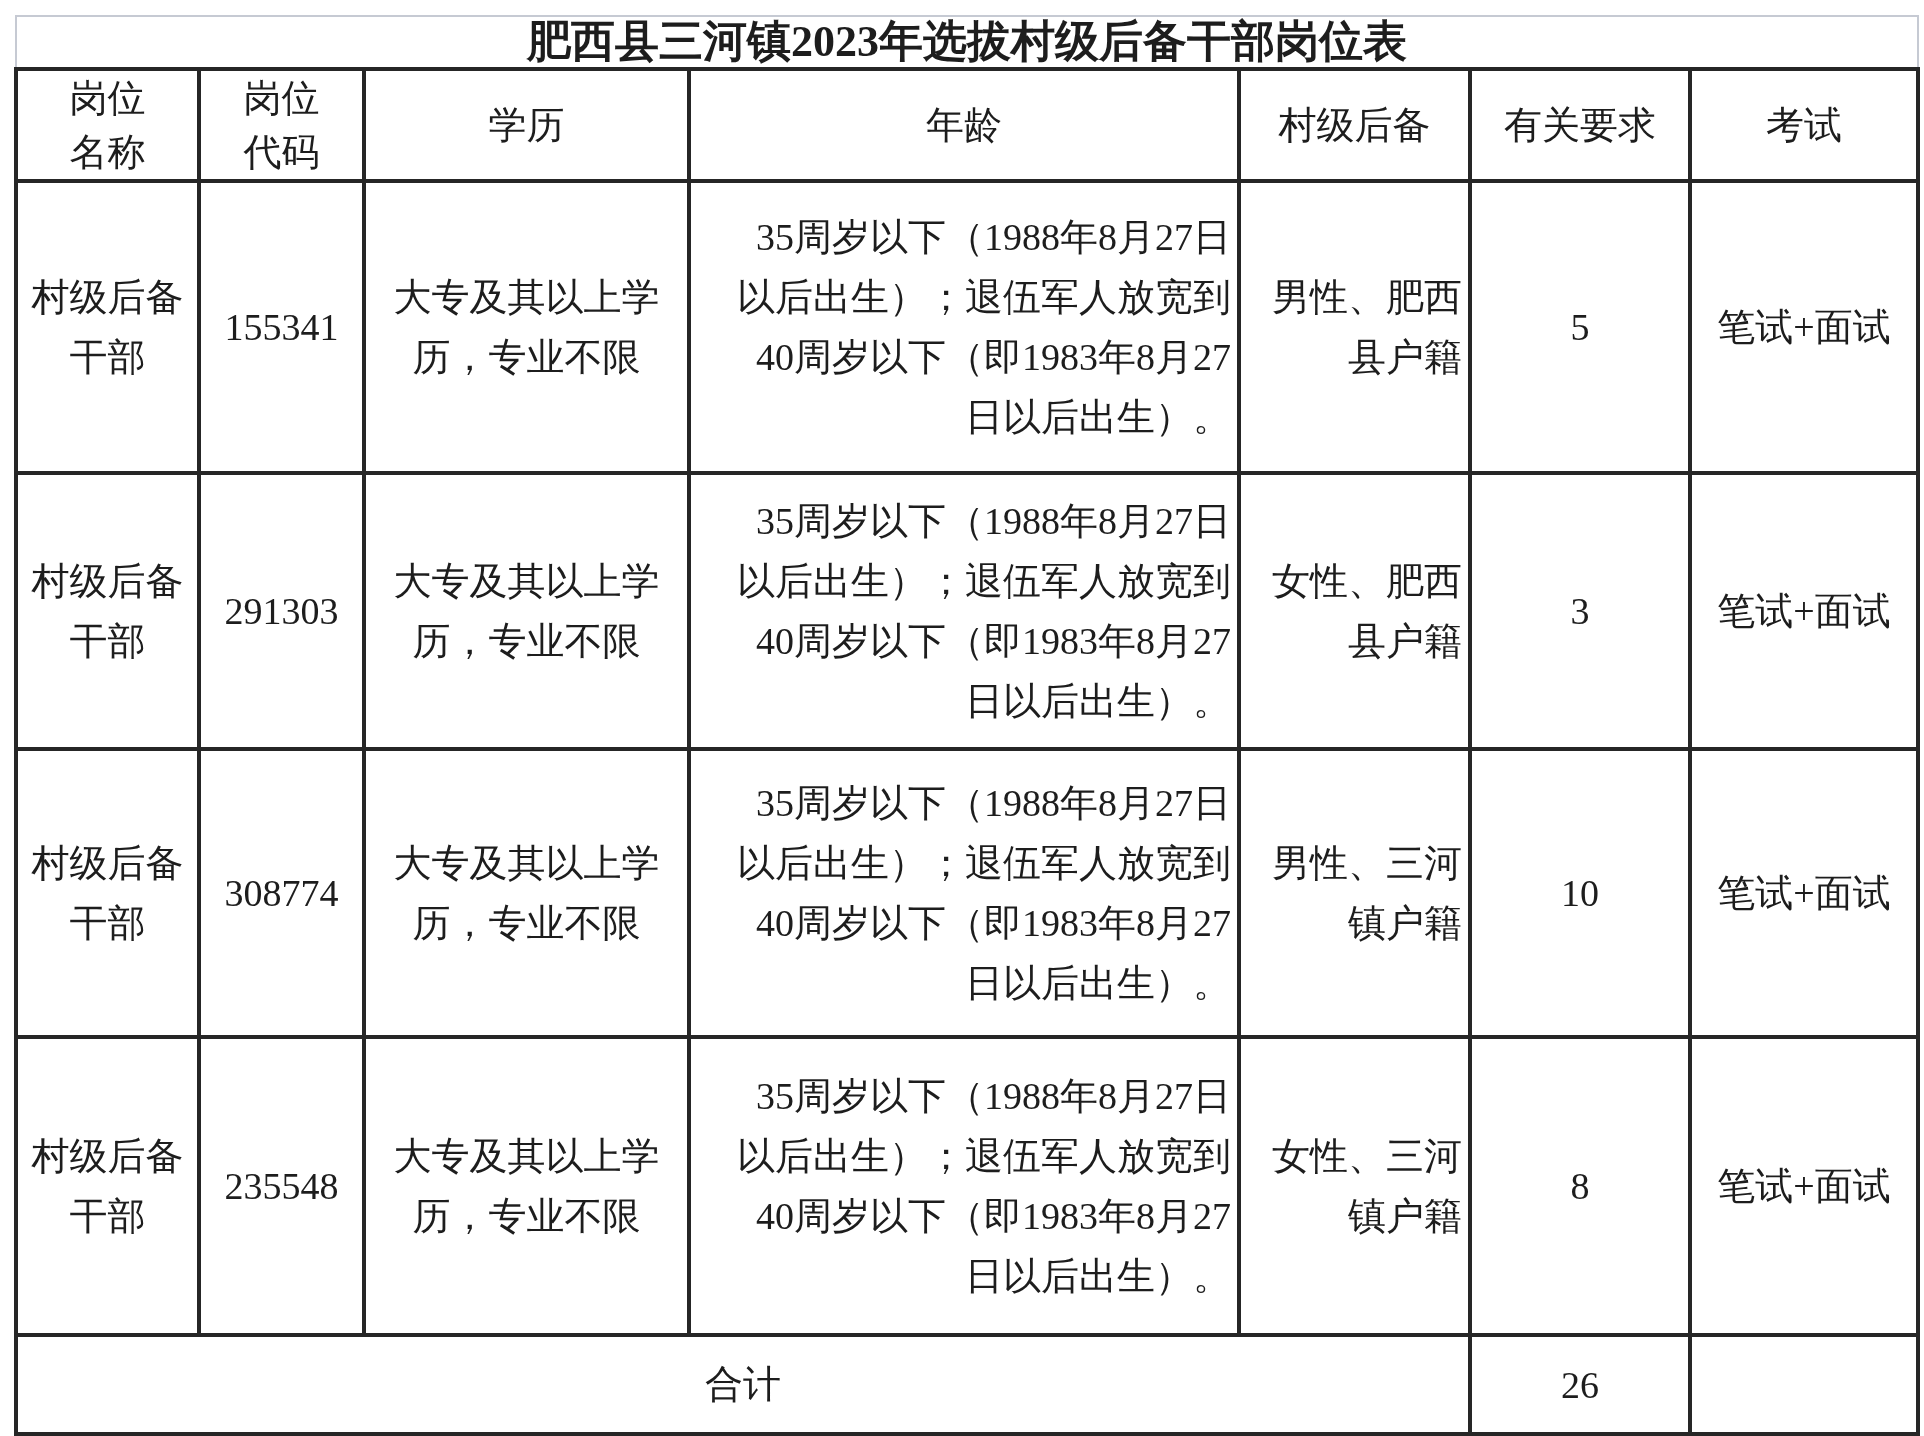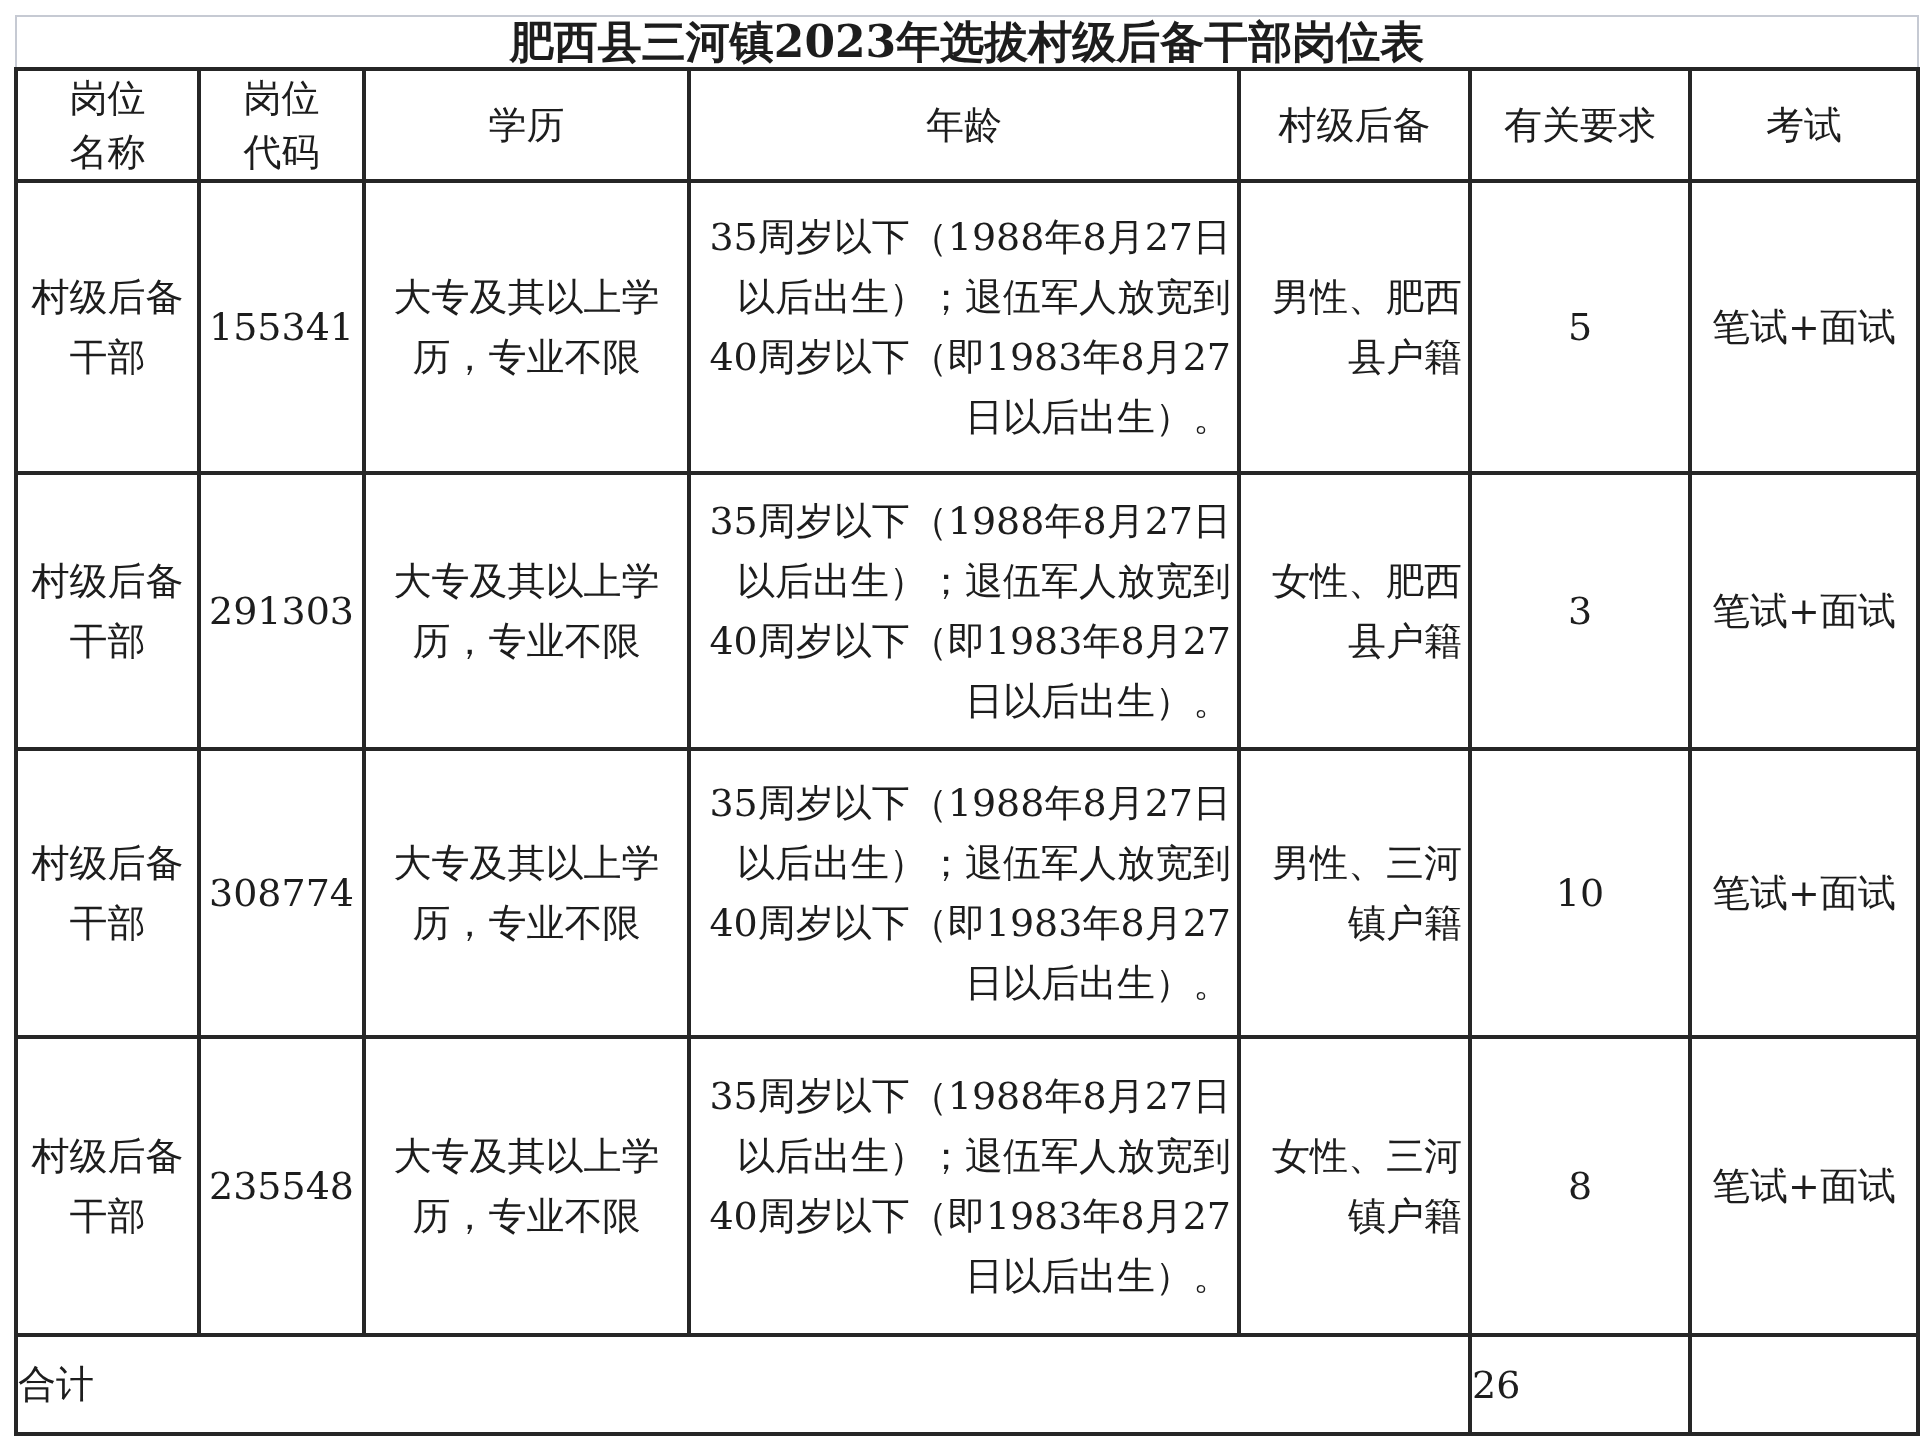--- a/index.html
+++ b/index.html
@@ -18,20 +18,21 @@
     width: 1902px;
     margin: 15px 0 0 14px;
   }
   .position-table td, .position-table th {
     border: 4px solid #262626;
     vertical-align: middle;
     white-space: pre;          
     font-weight: normal;
     padding: 0;
     overflow: hidden;
+    font-family: Liberation Serif, serif;
   }
   tr.title-row td {
     border: 2px solid #c6cad3;
     border-bottom: none;
     height: 50px;
     text-align: center;
     font-size: 44px;
     font-weight: 700;
     line-height: 50px;
     white-space: nowrap;
@@ -51,21 +52,21 @@
     text-align: right;
     padding: 0 6px;
   }
   tr.r1 td { height: 288px; }
   tr.r2 td { height: 272px; }
   tr.r3 td { height: 284px; }
   tr.r4 td { height: 294px; }
   tr.footer-row td {
     height: 95px;
     font-size: 38px;
-    text-align: left;
+    text-align: center;
     border-bottom-width: 6px;
   }
 </style>
 </head>
 <body>
 
 <table class="position-table">
   <colgroup>
     <col style="width:183px">
     <col style="width:165px">

